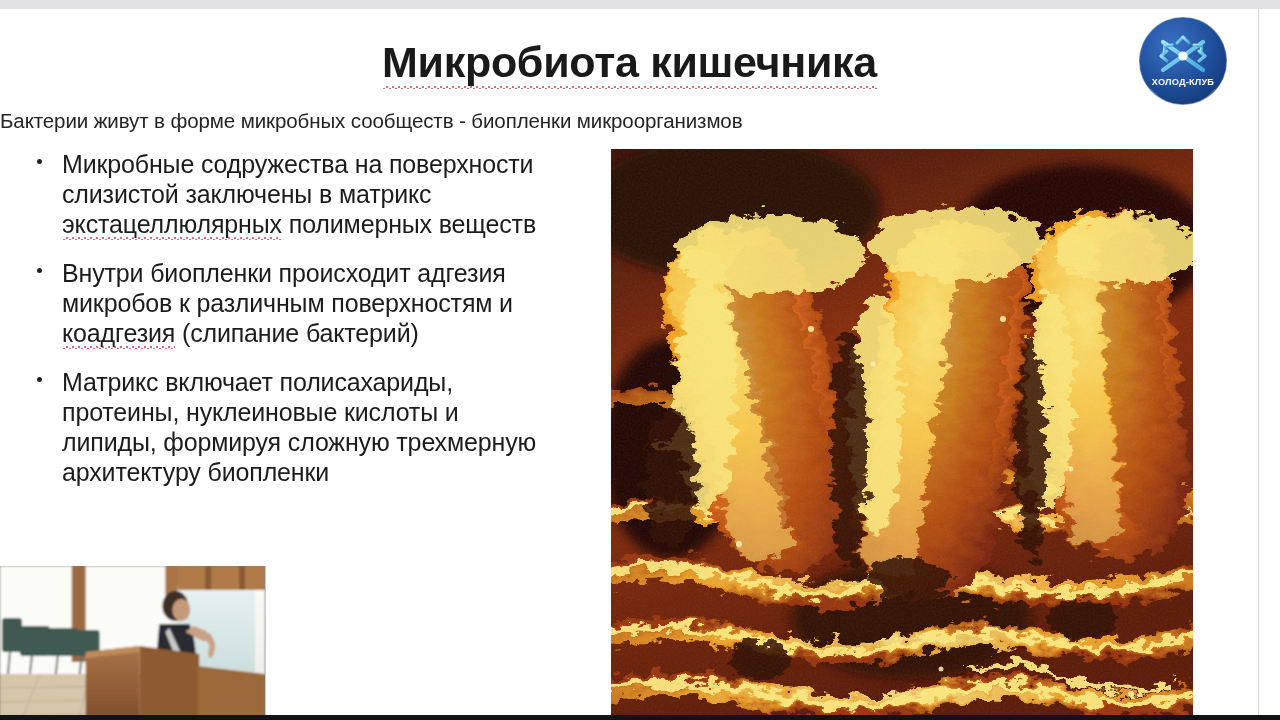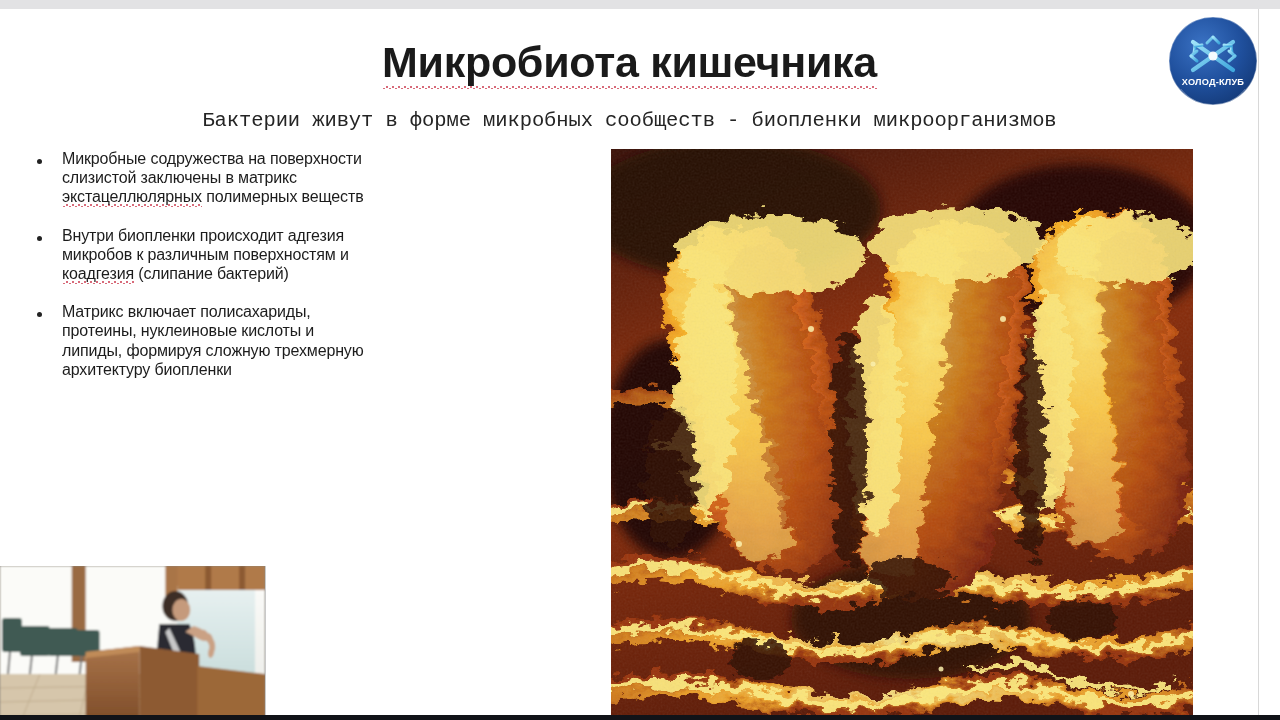--- a/index.html
+++ b/index.html
@@ -22,33 +22,33 @@
   .title{
     display:inline-block; font-size:43px; font-weight:bold; color:#1a1a1a;
     letter-spacing:-0.3px; line-height:1.05;
     background-image:
       radial-gradient(circle at 2px 100%, #d86b7a 1.1px, transparent 1.3px),
       radial-gradient(circle at 5px calc(100% - 2px), #d86b7a 1.1px, transparent 1.3px);
     background-size:6px 4px; background-repeat:repeat-x; background-position:0 100%;
     padding-bottom:4px;
   }
   .subtitle{
-    position:absolute; left:0; top:100px; width:1259px; text-align:center;
-    font-size:20.5px; color:#242424; letter-spacing:-0.1px;font-family:Liberation Mono, monospace;
+    position:absolute; left:0; top:100px; width:1259px; 
+    font-size:20.5px; color:#242424; letter-spacing:-0.1px;
   }
 
   
   .bullets{ position:absolute; left:26px; top:140px; width:575px; }
   .bullet{ position:relative; padding-left:36px; margin-bottom:19px; }
   .bullet .dot{
     position:absolute; left:11px; top:10px; width:5px; height:5px;
     border-radius:50%; background:#222;
   }
   .bullet .btext{
-    font-size:16px; line-height:1.20; color:#1c1c1c; letter-spacing:-0.15px;
+    font-size:25px; line-height:1.20; color:#1c1c1c; letter-spacing:-0.15px;
     white-space:pre-line;
   }
   .sq{
     background-image:
       radial-gradient(circle at 2px 100%, #d86b7a 1.1px, transparent 1.3px),
       radial-gradient(circle at 5px calc(100% - 2px), #d86b7a 1.1px, transparent 1.3px);
     background-size:6px 4px; background-repeat:repeat-x; background-position:0 100%;
     padding-bottom:2px;
   }
 
@@ -61,21 +61,21 @@
 
   
   .inset{
     position:absolute; left:0px; top:557px; width:266px; height:158px;
     background:#8b857c; overflow:hidden; border-right:1px solid #c9c9c9;
   }
   .inset svg{ display:block; width:100%; height:100%; }
 
   
   .logo{
-    position:absolute; right:0; top:6px; width:92px; height:92px;
+    position:absolute; right:30px; top:6px; width:92px; height:92px;
   }
   .logo svg{ display:block; width:100%; height:100%; }
 </style>
 </head>
 <body>
 
 <div id="stage">
 
   <div class="top-strip"></div>
 

